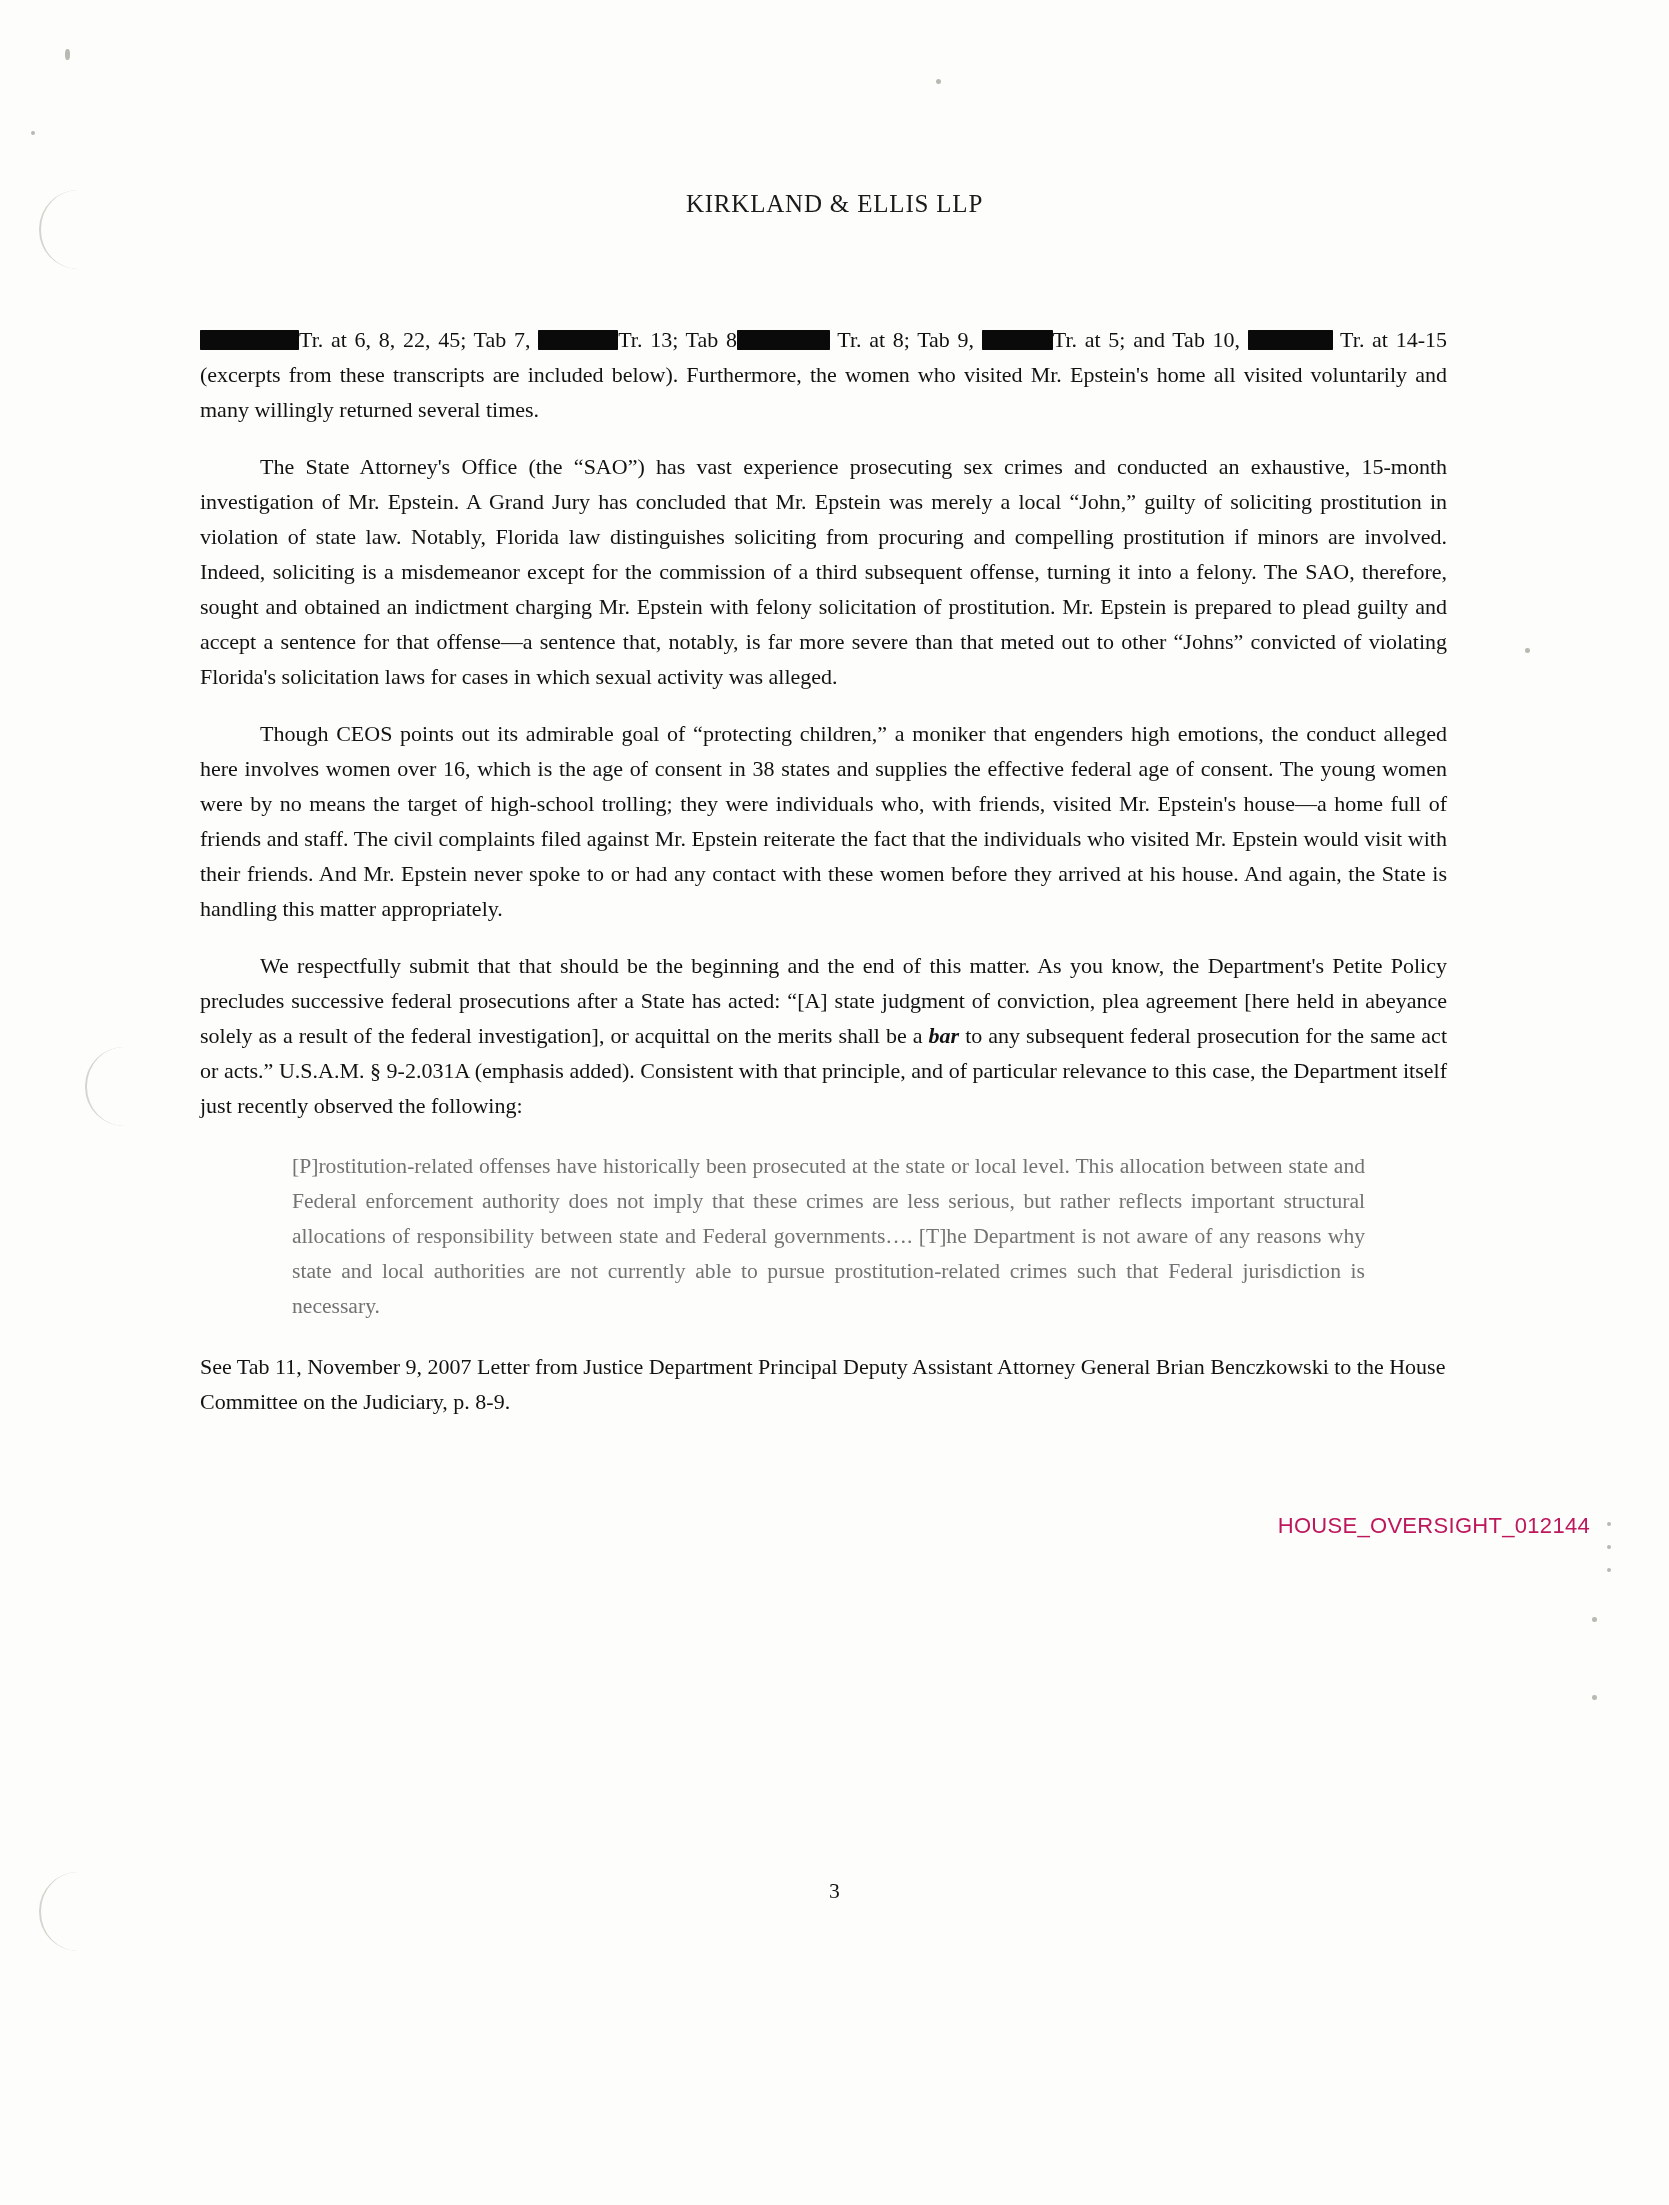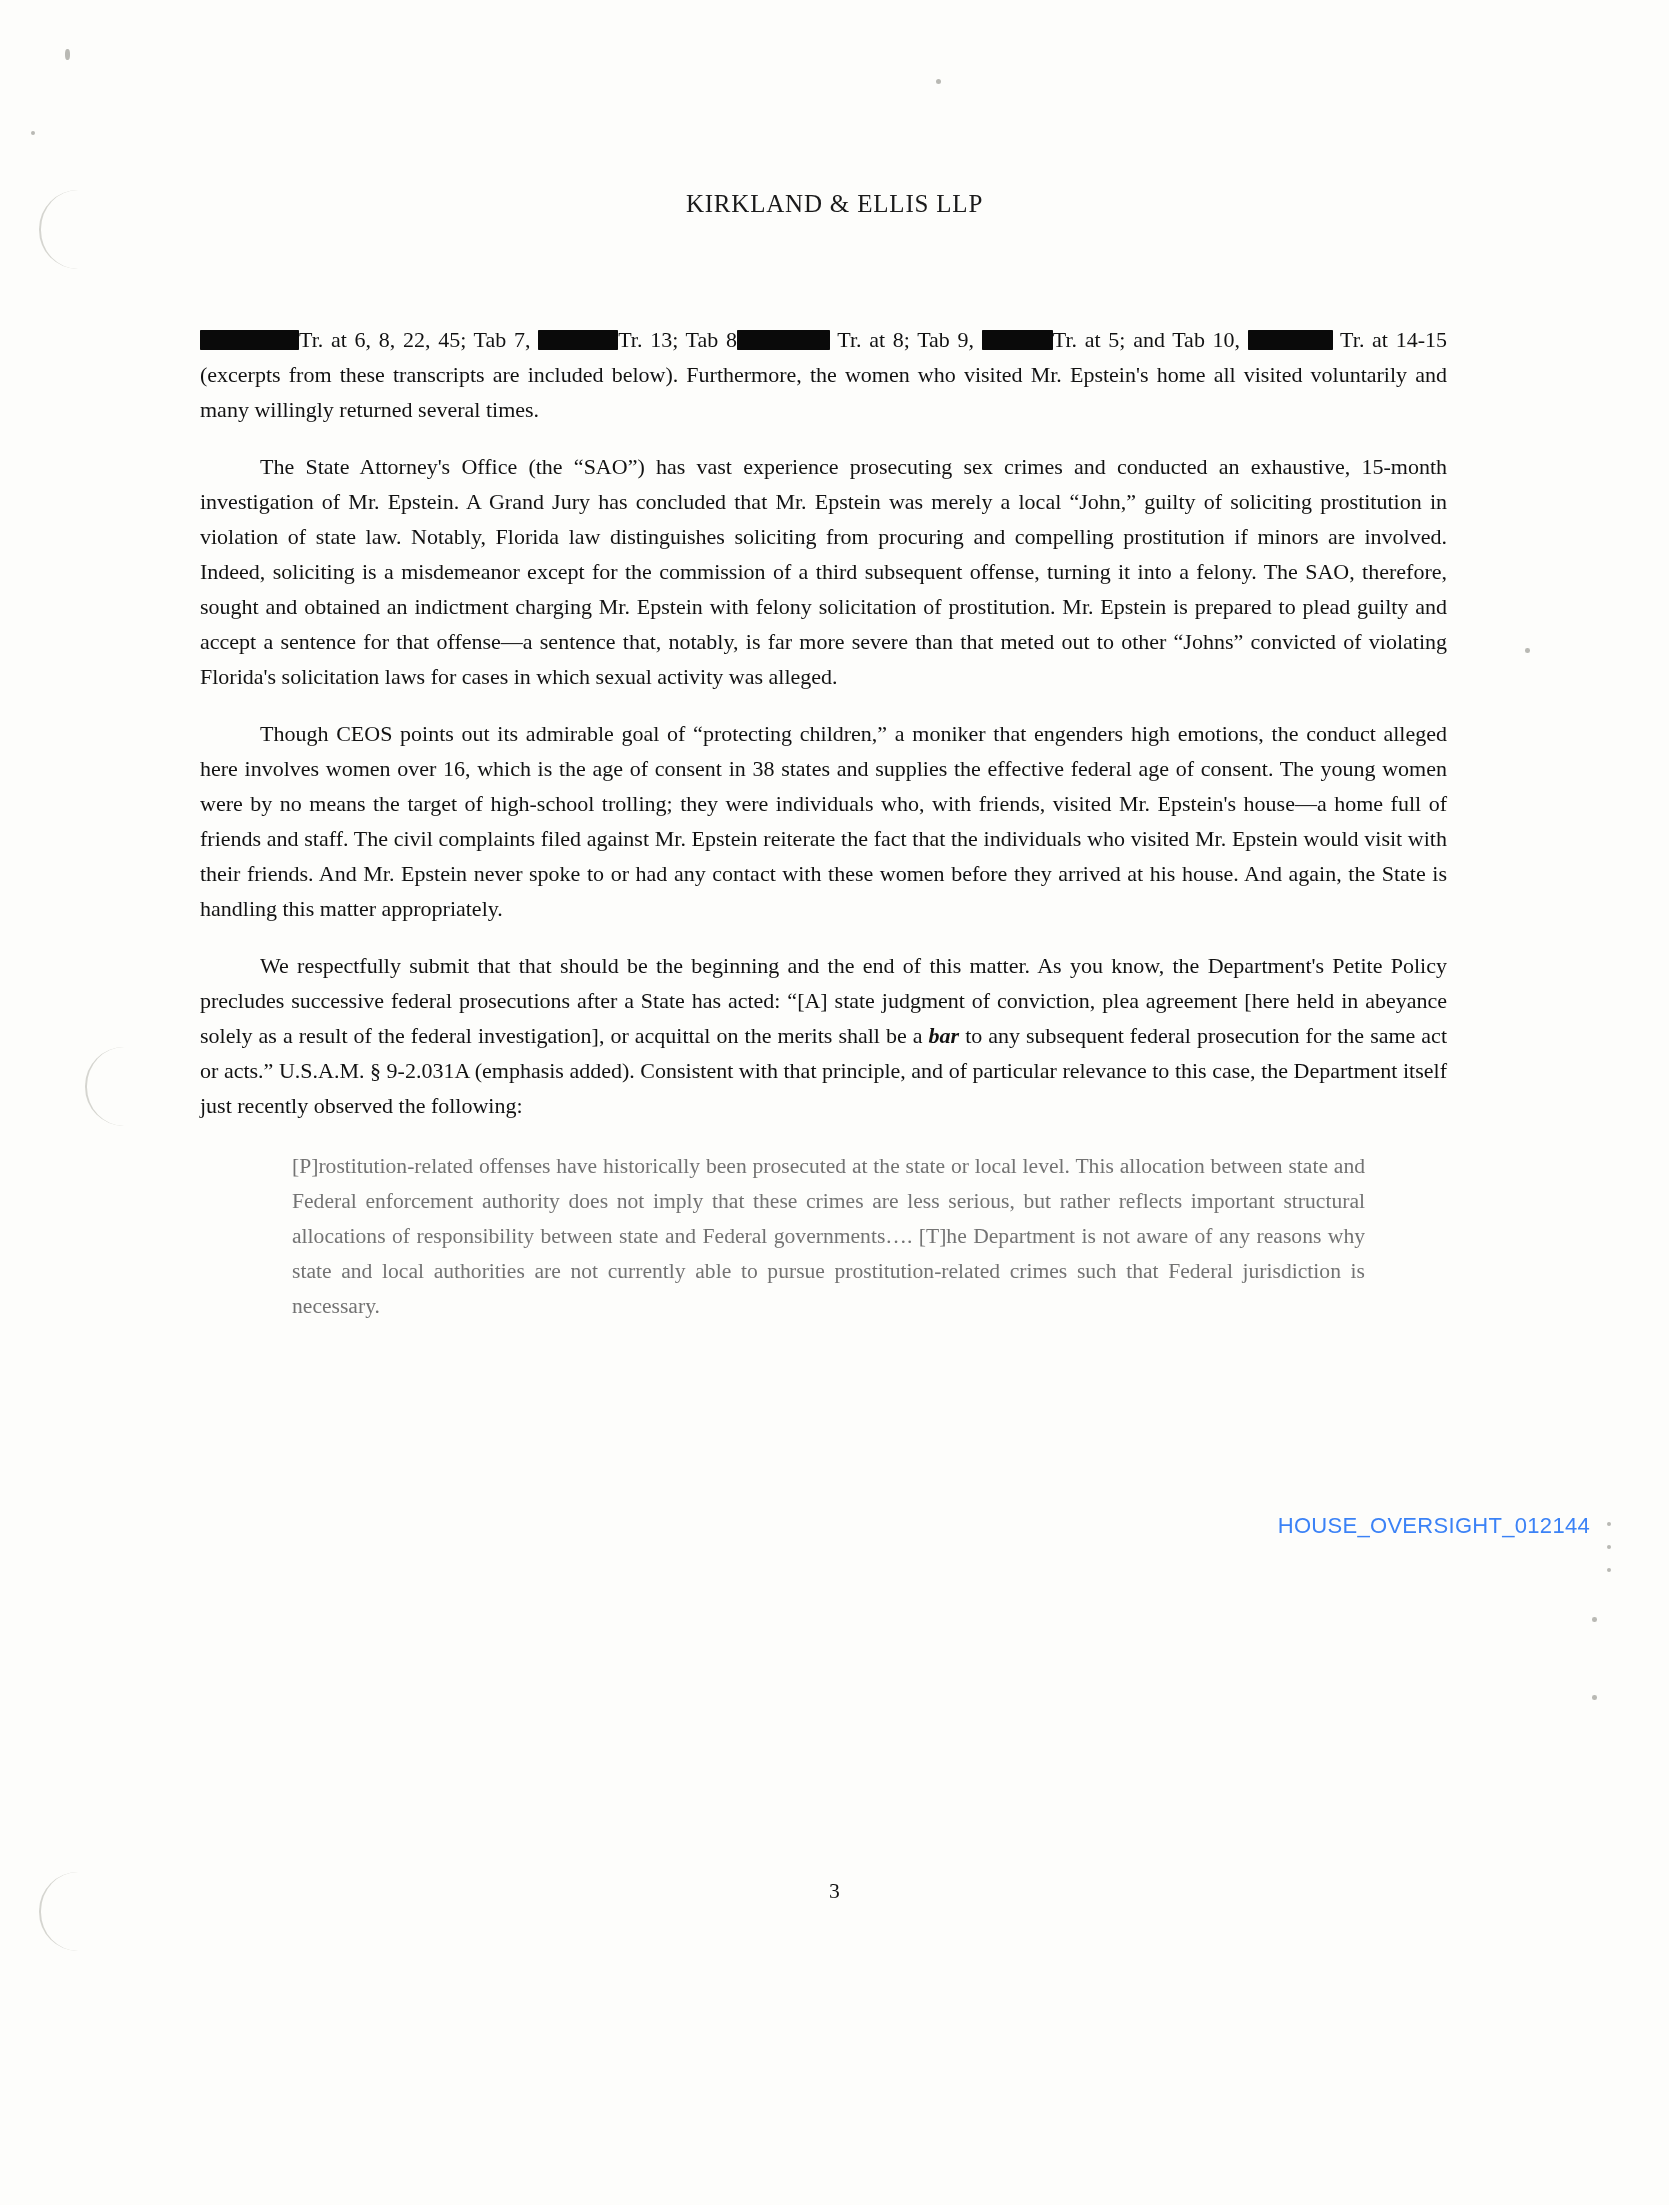--- a/index.html
+++ b/index.html
@@ -119,21 +119,21 @@
     color: #141414;
   }
 
   .bates {
     position: absolute;
     right: 79px;
     bottom: 51px;
     font-size: 22px;
     letter-spacing: 0.3px;
     font-family: "Liberation Sans", sans-serif;
-    color: #3b82f6;
+    color: #be185d;
   }
 
   .ital { }
   .bold-ital { font-style: italic; font-weight: bold; }
 </style>
 </head>
 <body>
 
 <div class="page">
   <div class="sheet">
@@ -159,20 +159,21 @@
       <p class="para"><span class="redact r1"></span><span>Tr. at 6, 8, 22, 45; Tab 7, </span><span class="redact r2"></span><span>Tr. 13; Tab 8</span><span class="redact r3"></span><span> Tr. at 8; Tab 9, </span><span class="redact r4"></span><span>Tr. at 5; and Tab 10, </span><span class="redact r5"></span><span> Tr. at 14-15 (excerpts from these transcripts are included below).  Furthermore, the women who visited Mr. Epstein's home all visited voluntarily and many willingly returned several times.</span></p>
 
       <p class="para indent">The State Attorney's Office (the “SAO”) has vast experience prosecuting sex crimes and conducted an exhaustive, 15-month investigation of Mr. Epstein.  A Grand Jury has concluded that Mr. Epstein was merely a local “John,” guilty of soliciting prostitution in violation of state law.  Notably, Florida law distinguishes soliciting from procuring and compelling prostitution if minors are involved.  Indeed, soliciting is a misdemeanor except for the commission of a third subsequent offense, turning it into a felony.  The SAO, therefore, sought and obtained an indictment charging Mr. Epstein with felony solicitation of prostitution.  Mr. Epstein is prepared to plead guilty and accept a sentence for that offense—a sentence that, notably, is far more severe than that meted out to other “Johns” convicted of violating Florida's solicitation laws for cases in which sexual activity was alleged.</p>
 
       <p class="para indent">Though CEOS points out its admirable goal of “protecting children,” a moniker that engenders high emotions, the conduct alleged here involves women over 16, which is the age of consent in 38 states and supplies the effective federal age of consent.  The young women were by no means the target of high-school trolling; they were individuals who, with friends, visited Mr. Epstein's house—a home full of friends and staff.  The civil complaints filed against Mr. Epstein reiterate the fact that the individuals who visited Mr. Epstein would visit with their friends.  And Mr. Epstein never spoke to or had any contact with these women before they arrived at his house.  And again, the State is handling this matter appropriately.</p>
 
       <p class="para indent"><span>We respectfully submit that that should be the beginning and the end of this matter.  As you know, the Department's </span><span class="ital">Petite</span><span> Policy precludes successive federal prosecutions after a State has acted: “[A] state judgment of conviction, plea agreement [here held in abeyance solely as a result of the federal investigation], or acquittal on the merits shall be a </span><span class="bold-ital">bar</span><span> to any subsequent federal prosecution for the same act or acts.”   U.S.A.M.  § 9-2.031A (emphasis added).  Consistent with that principle, and of particular relevance to this case, the Department itself just recently observed the following:</span></p>
 
       <div class="blockquote">[P]rostitution-related offenses have historically been prosecuted at the state or local level.  This allocation between state and Federal enforcement authority does not imply that these crimes are less serious, but rather reflects important structural allocations of responsibility between state and Federal governments….   [T]he Department is not aware of any reasons why state and local authorities are not currently able to pursue prostitution-related crimes such that Federal jurisdiction is necessary.</div>
 
+      <div class="cite"><span class="ital">See</span><span> Tab 11, November 9, 2007 Letter from Justice Department Principal Deputy Assistant Attorney General Brian Benczkowski to the House Committee on the Judiciary, p. 8-9.</span></div>
 
     </div>
 
     <div class="pagenum">3</div>
 
     <div class="bates">HOUSE_OVERSIGHT_012144</div>
 
   </div>
 </div>
 

